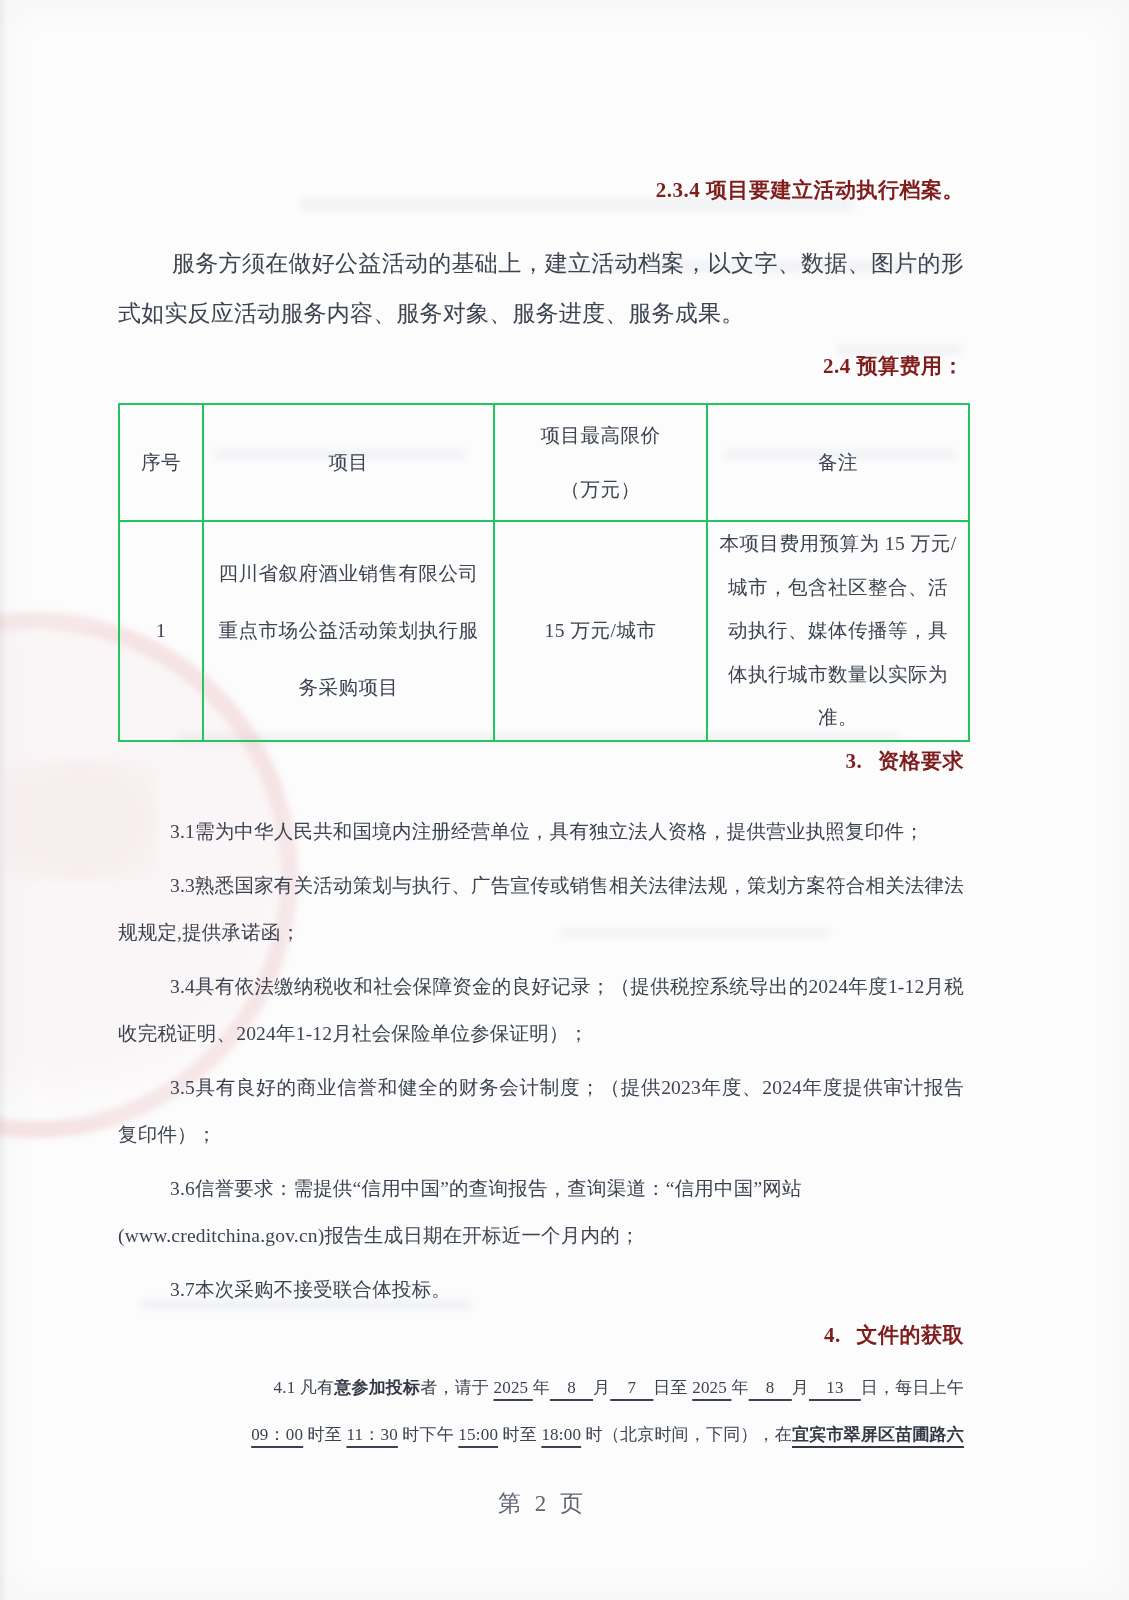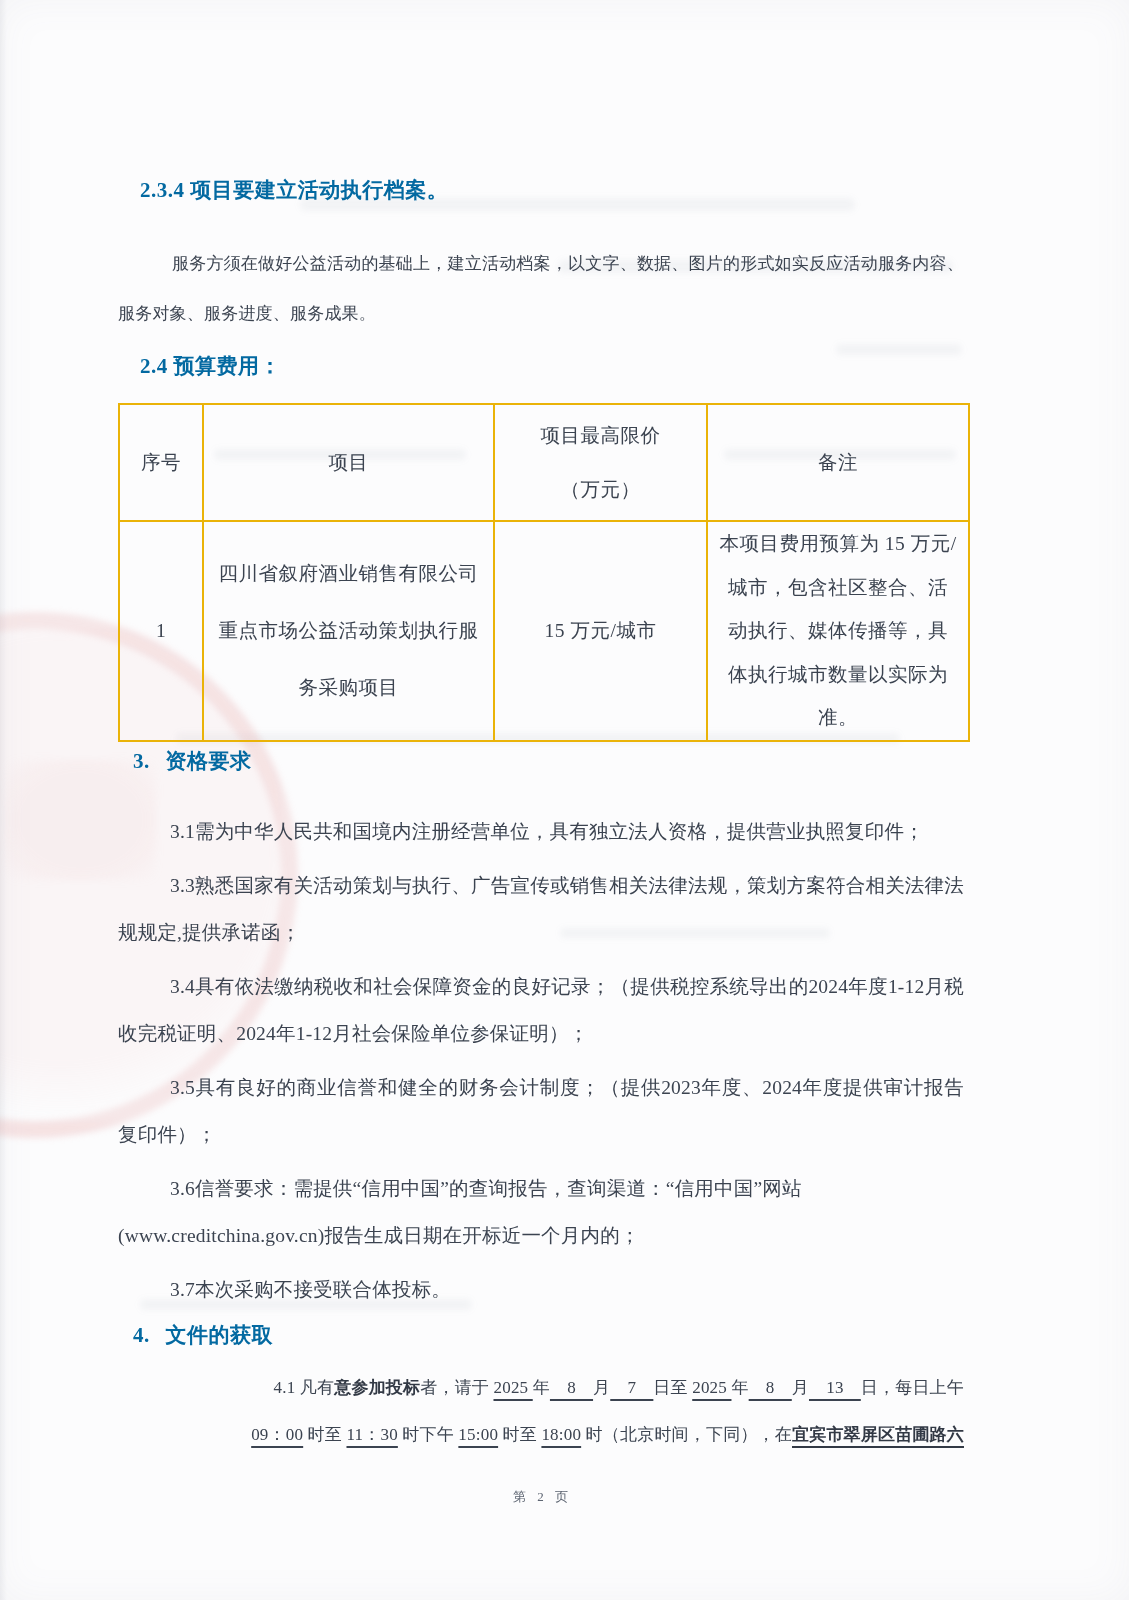--- a/index.html
+++ b/index.html
@@ -9,41 +9,42 @@
     margin:0 auto;
     background:#fcfcfd;
     overflow:hidden;
     font-family:"Liberation Serif","DejaVu Serif",serif;
     color:#3b4350;
     box-shadow:inset 0 0 40px rgba(120,125,140,0.06);
   }
   .content{position:absolute;left:118px;top:0;width:846px;}
 
   .heading{
-    font-weight:bold;font-size:21px;line-height:30px;color:#0369a1;
+    font-weight:bold;font-size:21px;line-height:30px;color:#7f1d1d;
     letter-spacing:0.5px;
+    text-align:right;
   }
   .h-234{margin:175px 0 0 22px;}
   .h-24{margin:12px 0 0 22px;}
   .h-3{margin:4px 0 0 15px;word-spacing:10px;}
   .h-4{margin:4px 0 0 15px;word-spacing:10px;}
 
   .para{
-    font-size:17px;line-height:50px;letter-spacing:0.2px;
+    font-size:23px;line-height:50px;letter-spacing:0.2px;
     text-align:justify;text-justify:inter-character;
     text-indent:54px;margin:34px 0 0 0;
   }
 
   
   .btable{
     border-collapse:collapse;table-layout:fixed;
     width:850px;margin-top:22px;
   }
   .btable td{
-    border:2px solid #eab308;
+    border:2px solid #22c55e;
     text-align:center;vertical-align:middle;
     font-size:19.5px;letter-spacing:0.5px;color:#3b4350;
   }
   .btable .col-no{width:84px;}
   .btable .col-project{width:291px;}
   .btable .col-price{width:213px;}
   .btable .col-remark{width:262px;}
   .thead-row td{height:113px;}
   .tbody-row td{height:176px;}
   .price-head-line{line-height:54px;}
@@ -66,21 +67,21 @@
     font-size:17px;line-height:47px;letter-spacing:0.2px;
     margin:14px 0 0 16px;text-align:right;
   }
   .p41.first{text-indent:52px;margin-top:14px;}
   .p41.second{text-indent:0;margin-top:0;}
   .u{text-decoration:underline;text-underline-offset:6px;text-decoration-thickness:1.5px;}
   .b{font-weight:bold;color:#323945;}
 
   .footer{
     margin-top:30px;text-align:center;
-    font-size:13px;color:#5d6572;word-spacing:6px;letter-spacing:1px;
+    font-size:23px;color:#5d6572;word-spacing:6px;letter-spacing:1px;
   }
 
   
   .stamp{
     position:absolute;left:-228px;top:612px;width:492px;height:492px;
     border:17px solid rgba(226,148,148,0.20);
     border-radius:50%;
     filter:blur(3px);
     background:radial-gradient(circle at 55% 45%, rgba(238,185,185,0.10) 0 55%, rgba(238,185,185,0) 70%);
     pointer-events:none;

